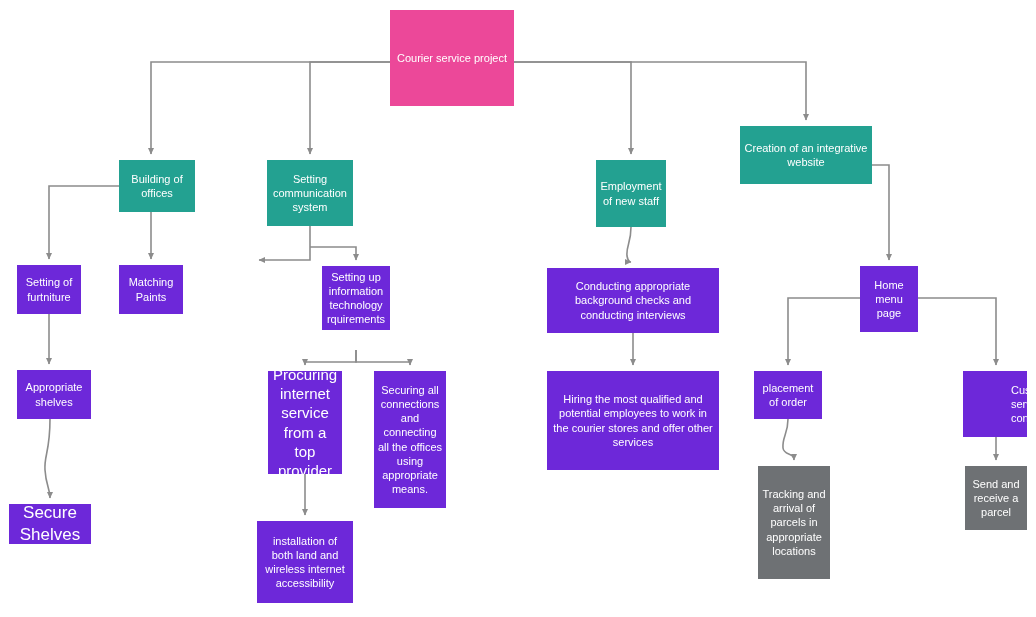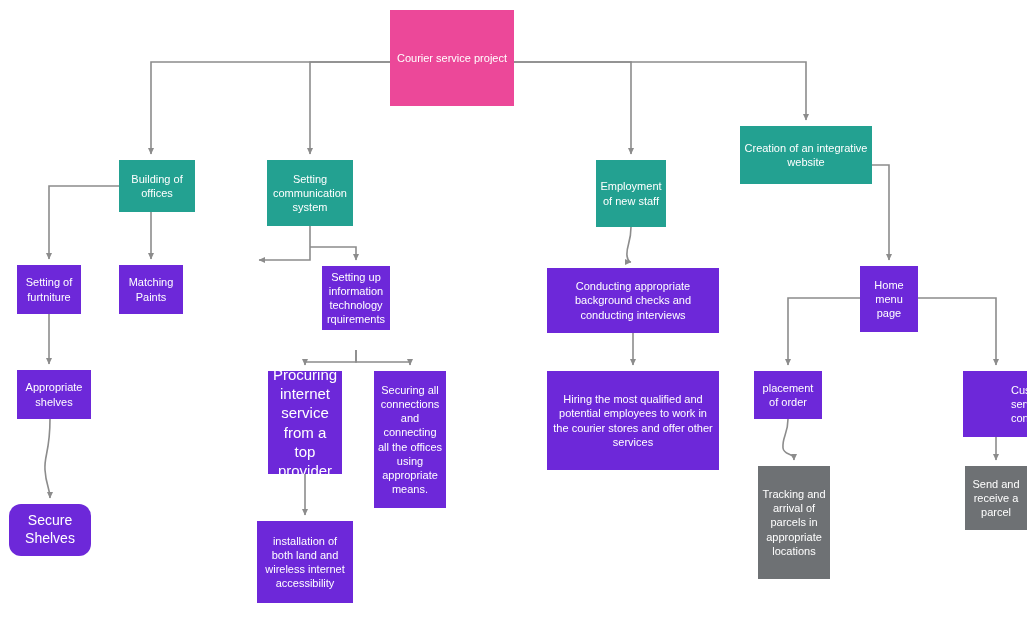--- a/index.html
+++ b/index.html
@@ -112,21 +112,21 @@
   </div>
   <div class="node t-blue" style="left:17px;top:265px;width:64px;height:49px;font-size:11px;">
     <span>Setting of furtniture</span>
   </div>
   <div class="node t-blue" style="left:119px;top:265px;width:64px;height:49px;font-size:11px;">
     <span>Matching Paints</span>
   </div>
   <div class="node t-blue" style="left:17px;top:370px;width:74px;height:49px;font-size:11px;">
     <span>Appropriate shelves</span>
   </div>
-  <div class="node t-blue" style="left:9px;top:504px;width:82px;height:52px;font-size:14px;border-radius:12px;">
+  <div class="node t-blue" style="left:9px;top:504px;width:82px;height:40px;font-size:17px;">
     <span>Secure Shelves</span>
   </div>
 
   <div class="node t-teal" style="left:267px;top:160px;width:86px;height:66px;font-size:11px;">
     <span>Setting communication system</span>
   </div>
   <div class="node t-blue" style="left:322px;top:266px;width:68px;height:64px;font-size:11px;justify-content:center;">
     <span>Setting up information technology rquirements</span>
   </div>
   <div class="node t-blue" style="left:268px;top:371px;width:74px;height:103px;font-size:15px;">

